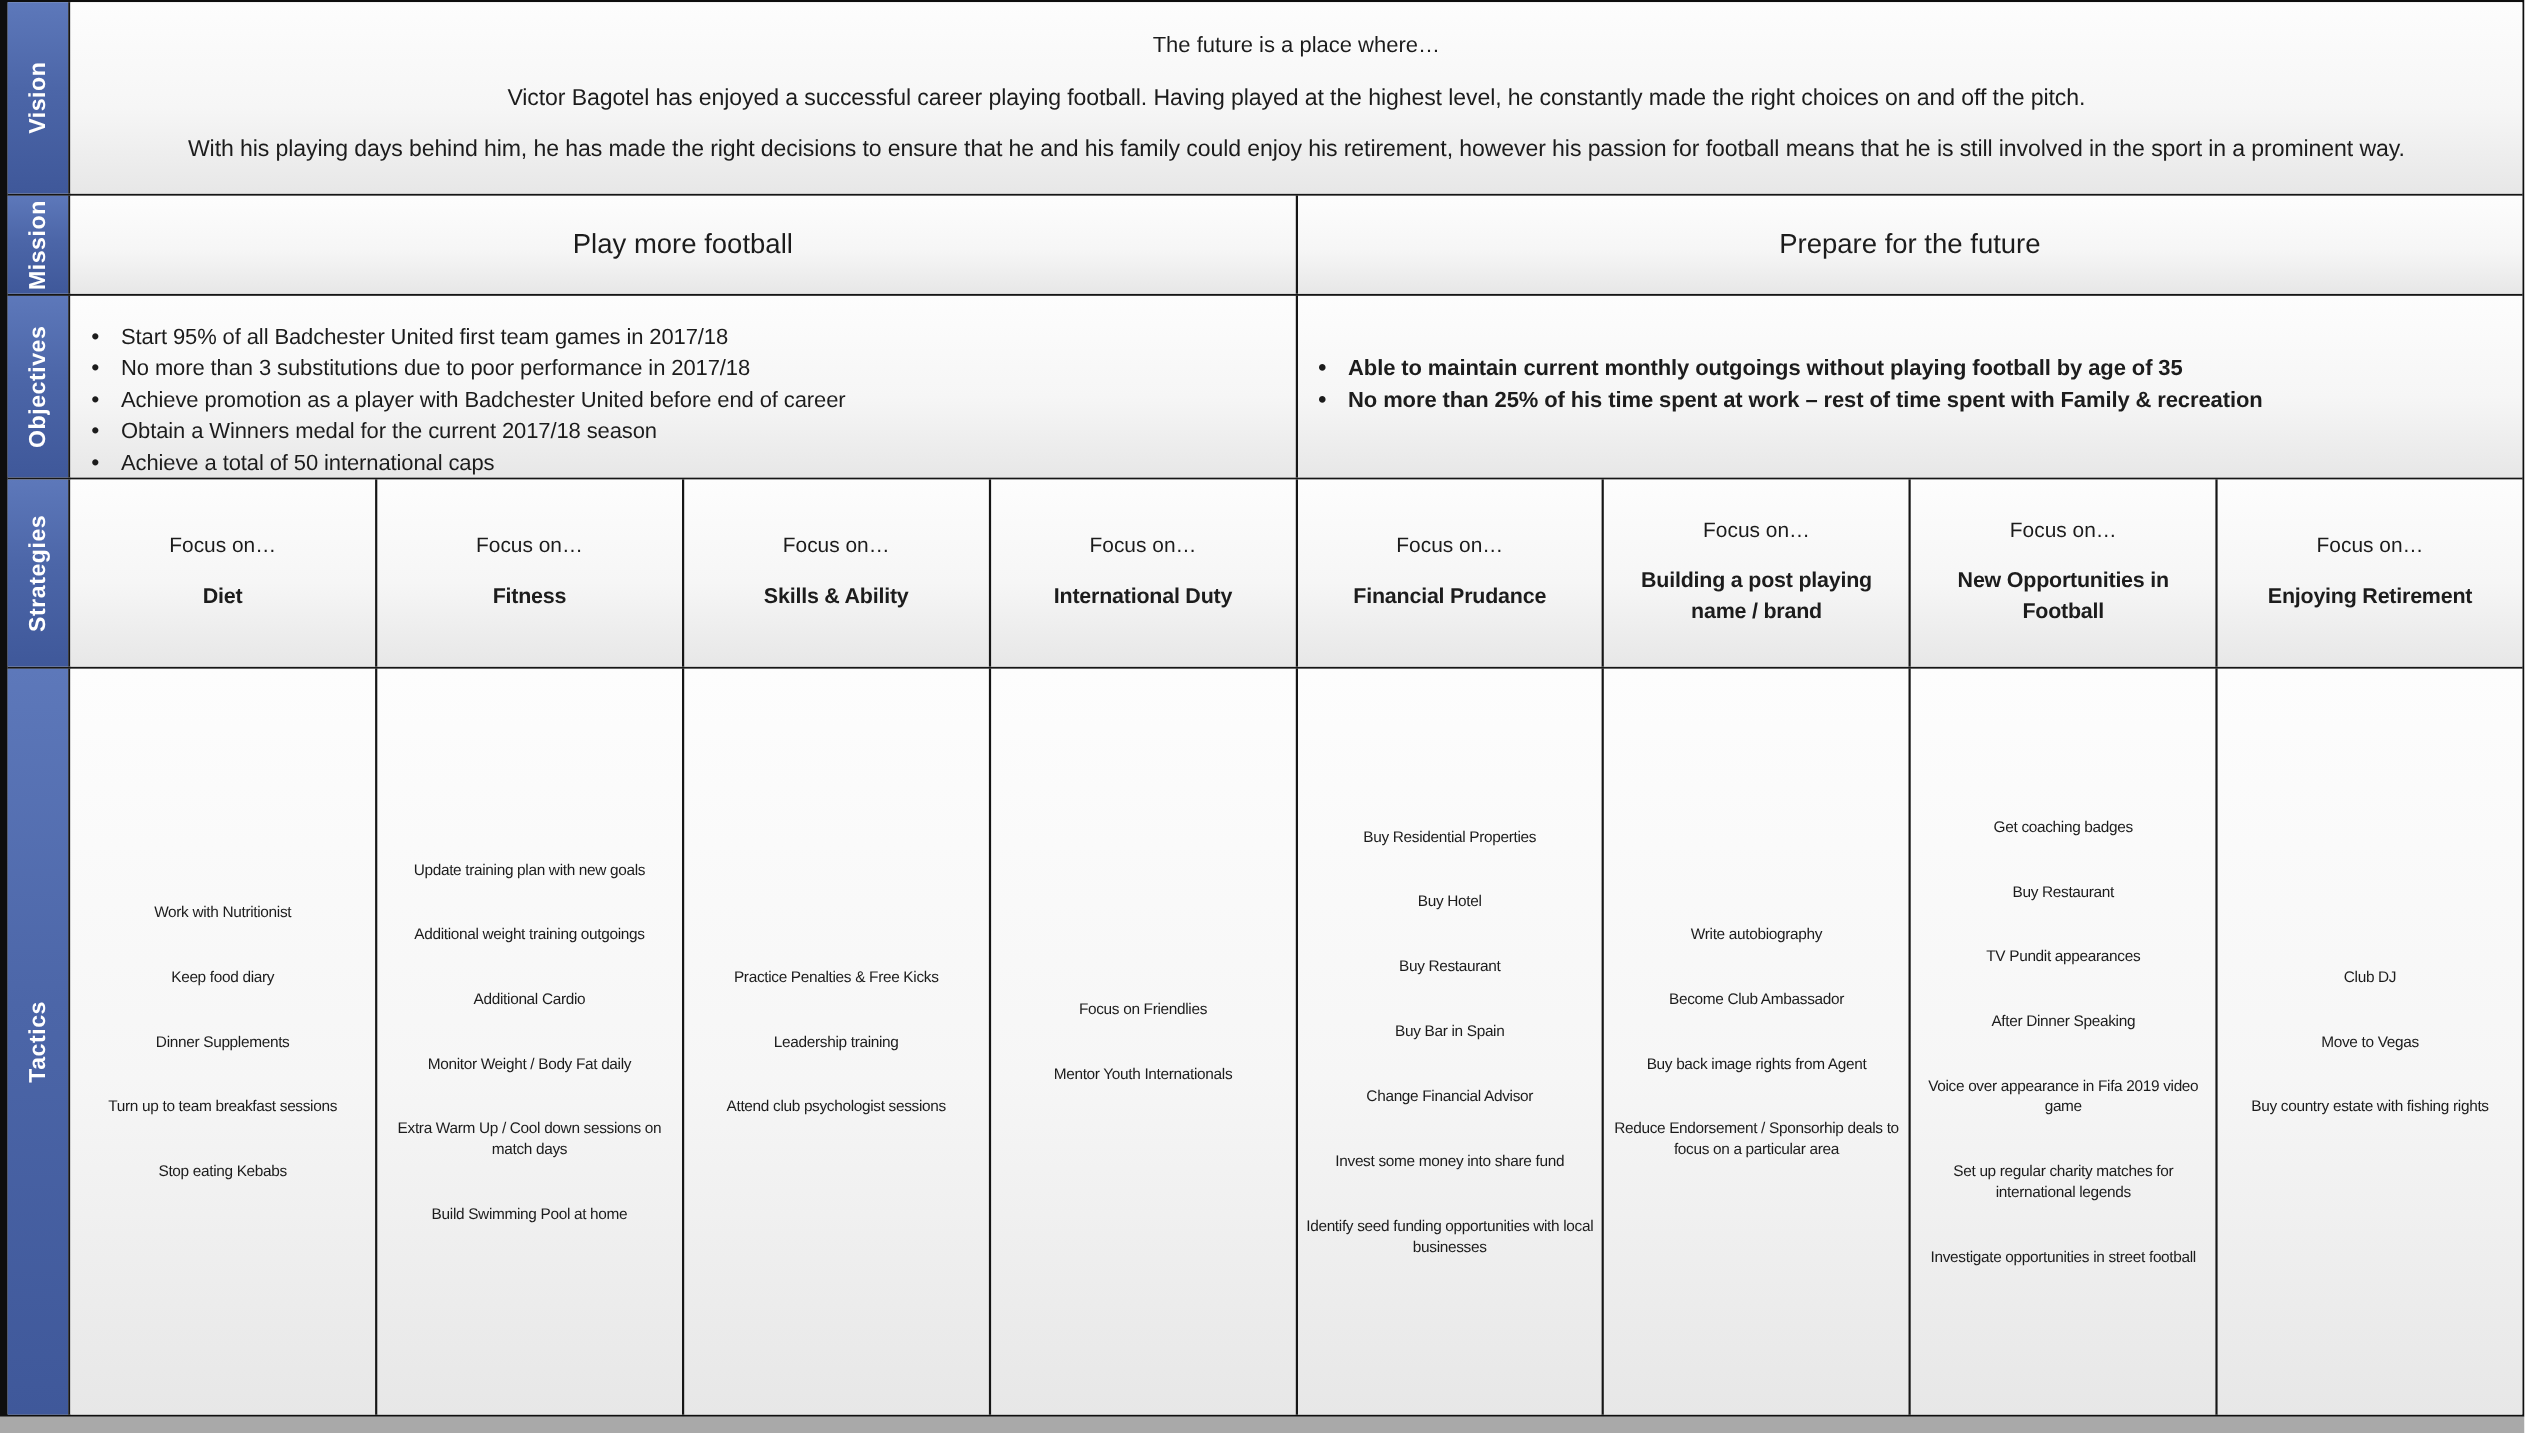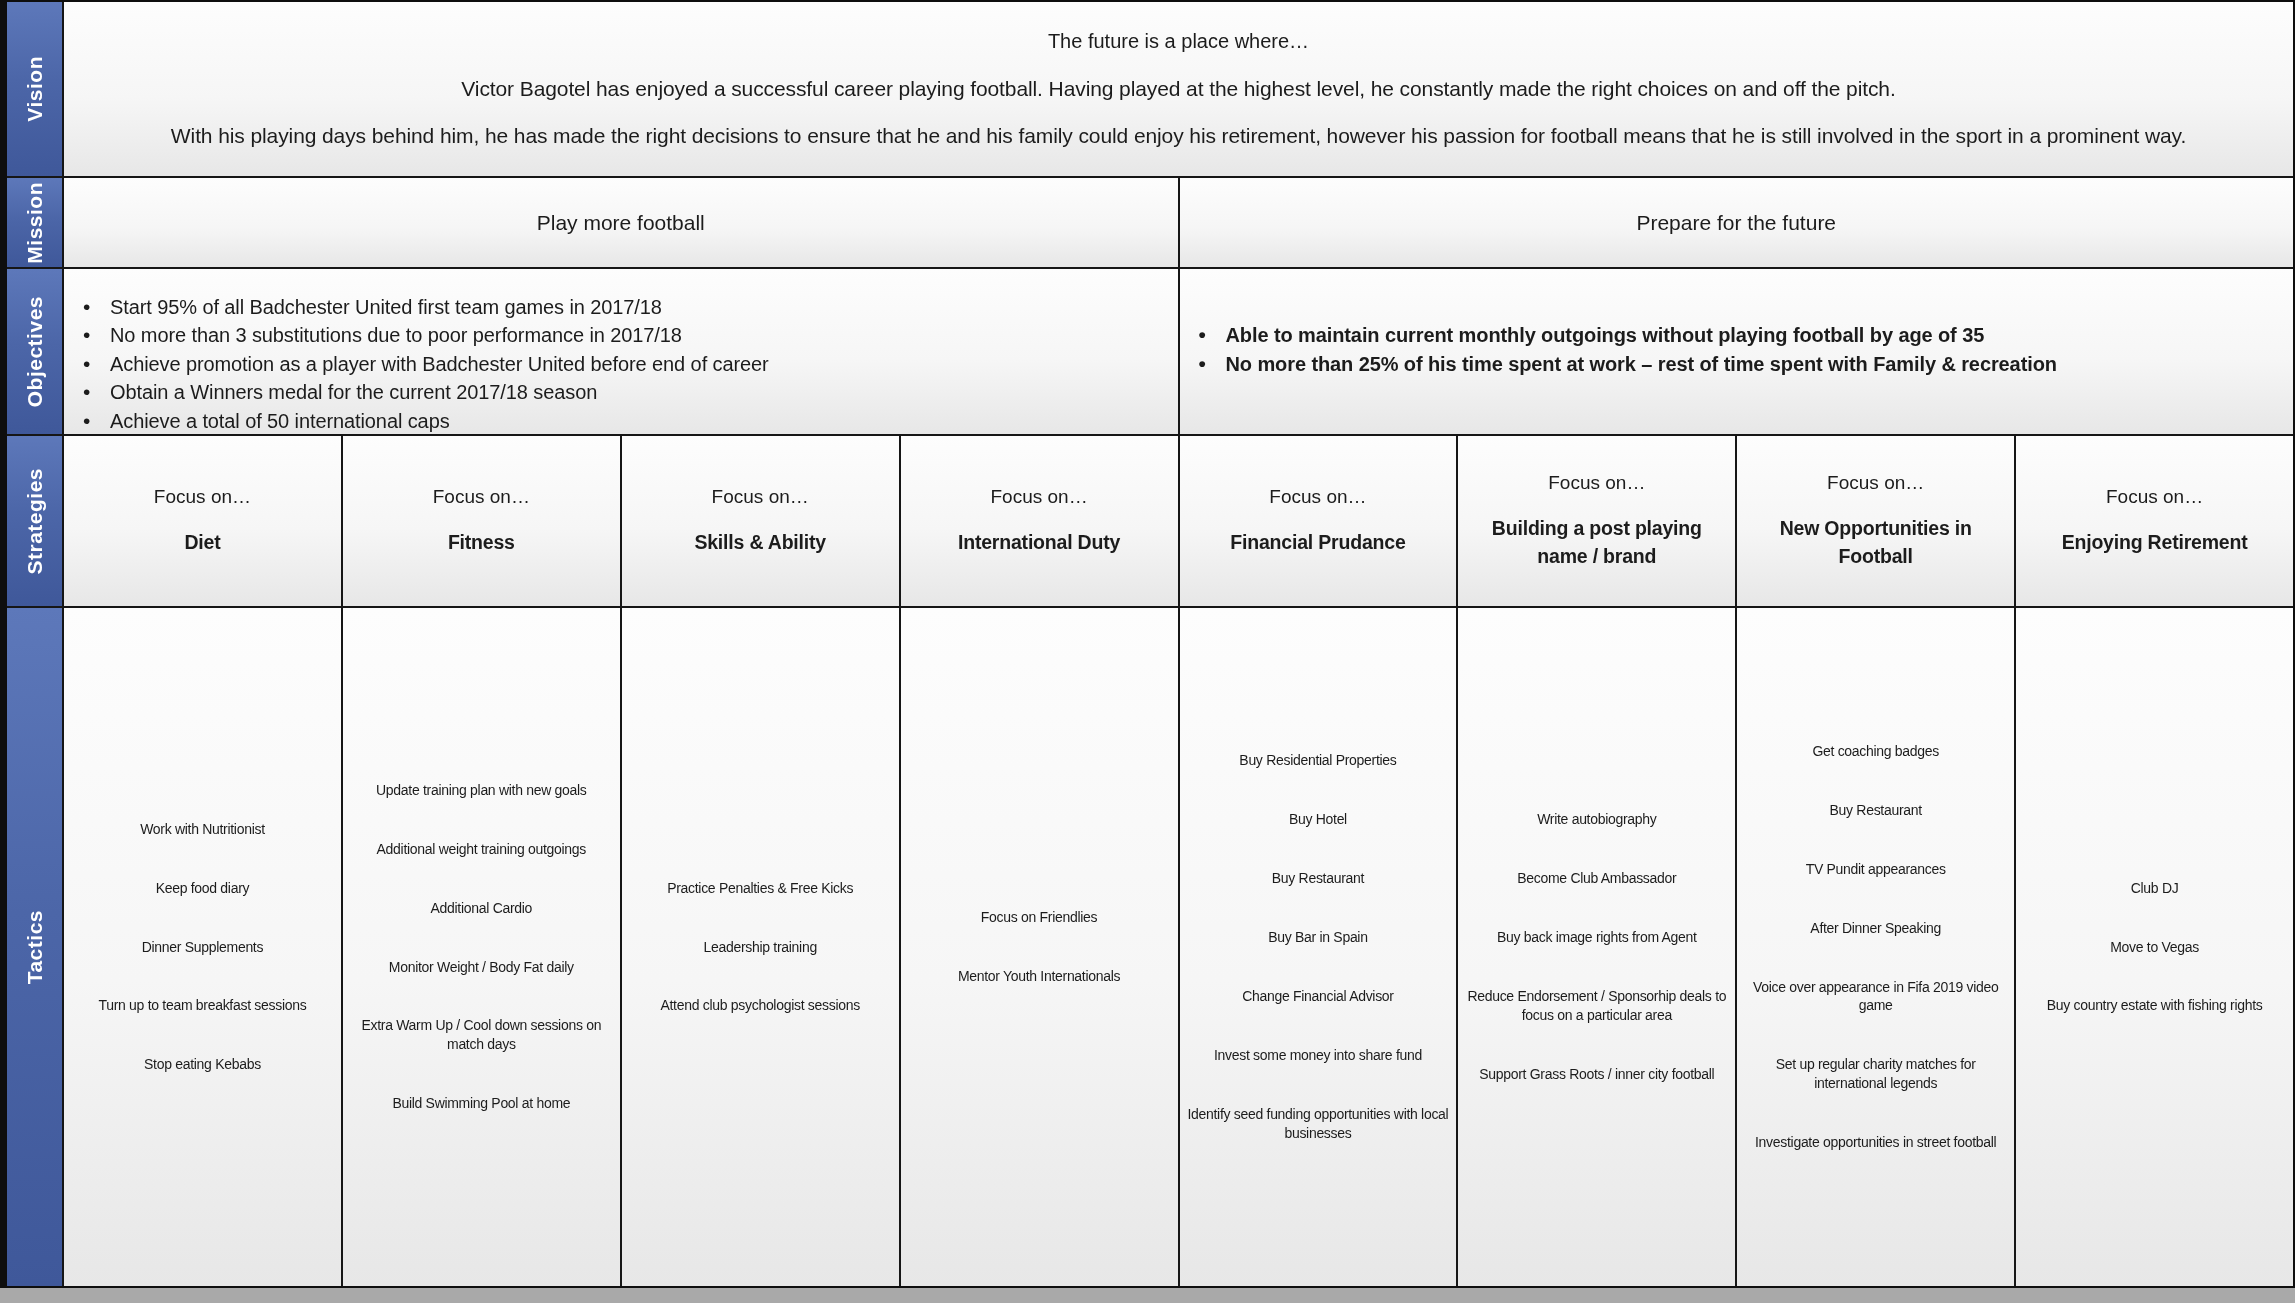--- a/index.html
+++ b/index.html
@@ -63,21 +63,21 @@
     padding: 4px 10px;
   }
   .vision-intro { font-size: 20px; }
   .vision-line { font-size: 21px; letter-spacing: -0.1px; white-space: nowrap; }
 
   .mission-cell {
     flex: 1;
     display: flex;
     align-items: center;
     justify-content: center;
-    font-size: 21px;
+    font-size: 25px;
     text-align: center;
   }
 
   .objectives-cell { flex: 1; display: flex; }
   .objectives-cell.left { align-items: flex-start; padding: 26px 10px 0 16px; }
   .objectives-cell.right { align-items: center; padding: 0 10px 0 16px; font-weight: bold; }
   .olist { list-style: none; }
   .olist li {
     position: relative;
     padding-left: 30px;
@@ -248,21 +248,20 @@
         <div class="tactic-item">Buy Bar in Spain</div>
         <div class="tactic-item">Change Financial Advisor</div>
         <div class="tactic-item">Invest some money into share fund</div>
         <div class="tactic-item">Identify seed funding opportunities with local businesses</div>
       </div>
       <div class="cell tactics-cell">
         <div class="tactic-item">Write autobiography</div>
         <div class="tactic-item">Become Club Ambassador</div>
         <div class="tactic-item">Buy back image rights from Agent</div>
         <div class="tactic-item">Reduce Endorsement / Sponsorhip deals to focus on a particular area</div>
-        <div class="tactic-item">Support Grass Roots / inner city football</div>
       </div>
       <div class="cell tactics-cell">
         <div class="tactic-item">Get coaching badges</div>
         <div class="tactic-item">Buy Restaurant</div>
         <div class="tactic-item">TV Pundit appearances</div>
         <div class="tactic-item">After Dinner Speaking</div>
         <div class="tactic-item">Voice over appearance in Fifa 2019 video game</div>
         <div class="tactic-item">Set up regular charity matches for international legends</div>
         <div class="tactic-item">Investigate opportunities in street football</div>
       </div>

